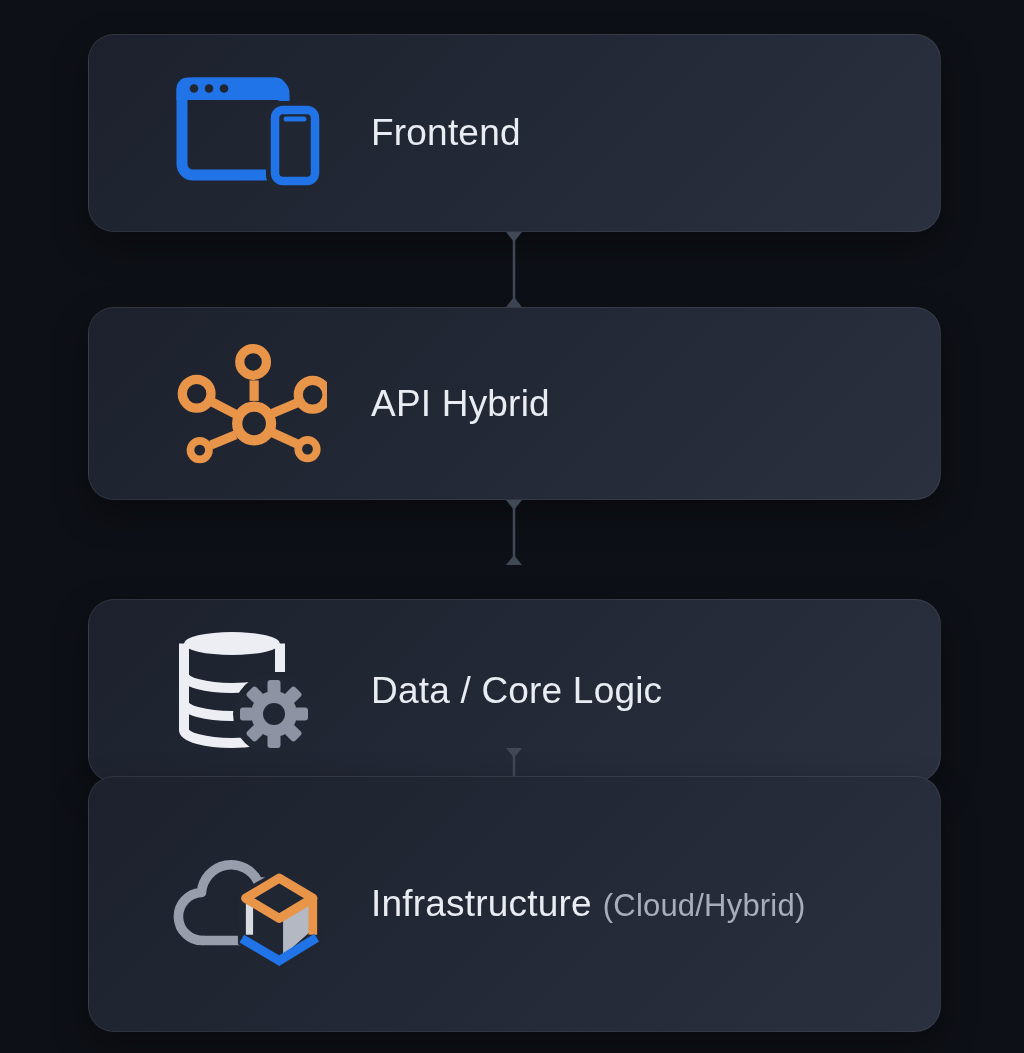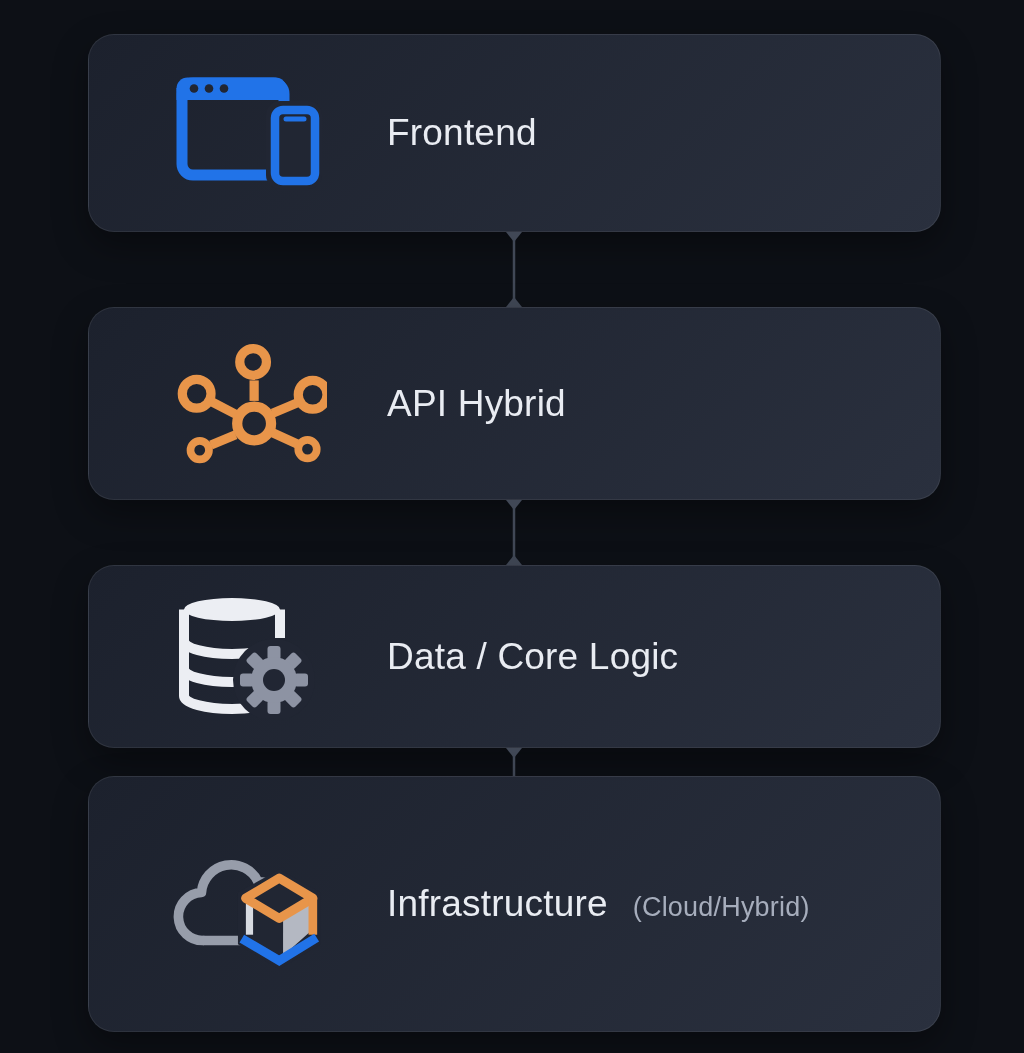--- a/index.html
+++ b/index.html
@@ -17,24 +17,24 @@
     position:relative;
   }
   .card{
     position:absolute;left:88px;width:853px;border-radius:26px;
     background:linear-gradient(135deg,var(--card-bg-start) 0%, var(--card-bg-end) 100%);
     border:1px solid var(--card-border);
     box-shadow:0 14px 34px rgba(0,0,0,0.35);
     display:flex;align-items:center;padding-left:76px;
   }
   .icon-wrap{width:168px;flex:0 0 168px;display:flex;align-items:center;justify-content:center;}
-  .label{margin-left:54px;display:flex;align-items:baseline;gap:25px;white-space:nowrap;}
+  .label{margin-left:38px;display:flex;align-items:baseline;gap:11px;white-space:nowrap;}
   .title{font-size:37px;font-weight:500;letter-spacing:.2px;color:var(--title-color);}
   .sub-lg{font-size:37px;font-weight:500;letter-spacing:.2px;color:var(--subtitle-color);}
-  .sub-sm{font-size:27px;font-weight:400;letter-spacing:.2px;color:var(--subtitle-dim-color);}
+  .sub-sm{font-size:31px;font-weight:400;letter-spacing:.2px;color:var(--subtitle-dim-color);}
   .connector{position:absolute;left:496px;width:36px;}
   .connector svg{display:block;}
   .conn-line{stroke:var(--connector-color);stroke-width:2.5;}
   .conn-flare{fill:var(--connector-color);}
   
   .s-blue{stroke:var(--blue);}   .f-blue{fill:var(--blue);}
   .s-orange{stroke:var(--orange);}
   .f-dark{fill:var(--card-bg-flat);}
   .s-white{stroke:var(--db-white);} .f-white{fill:var(--db-white);}
   .f-gear{fill:var(--gear-gray);}
@@ -95,21 +95,21 @@
 </div>
 
 <div class="connector" style="top:500px;">
   <svg width="36" height="65" viewBox="0 0 36 65">
     <line class="conn-line" x1="18" y1="3" x2="18" y2="62"></line>
     <polygon class="conn-flare" points="10,0 26,0 18,10"></polygon>
     <polygon class="conn-flare" points="10,65 26,65 18,55"></polygon>
   </svg>
 </div>
 
-<div class="card" style="top:565px;height:183px;">
+<div class="card" style="top:599px;height:183px;">
   <div class="icon-wrap">
     <svg width="140" height="122" viewBox="0 0 140 122">
       <ellipse class="f-white" cx="53" cy="13.5" rx="48" ry="11.5"></ellipse>
       <line class="s-white" x1="5" y1="13.5" x2="5" y2="100" stroke-width="10"></line>
       <line class="s-white" x1="101" y1="13.5" x2="101" y2="42" stroke-width="10"></line>
       <path class="s-white nofill" d="M5,45 A48,13 0 0 0 101,45" stroke-width="10"></path>
       <path class="s-white nofill" d="M5,73 A48,13 0 0 0 101,73" stroke-width="10"></path>
       <path class="s-white nofill" d="M5,100 A48,13 0 0 0 101,100" stroke-width="10"></path>
       <circle class="f-dark" cx="95" cy="84" r="41"></circle>
       <g transform="translate(95,84)">

